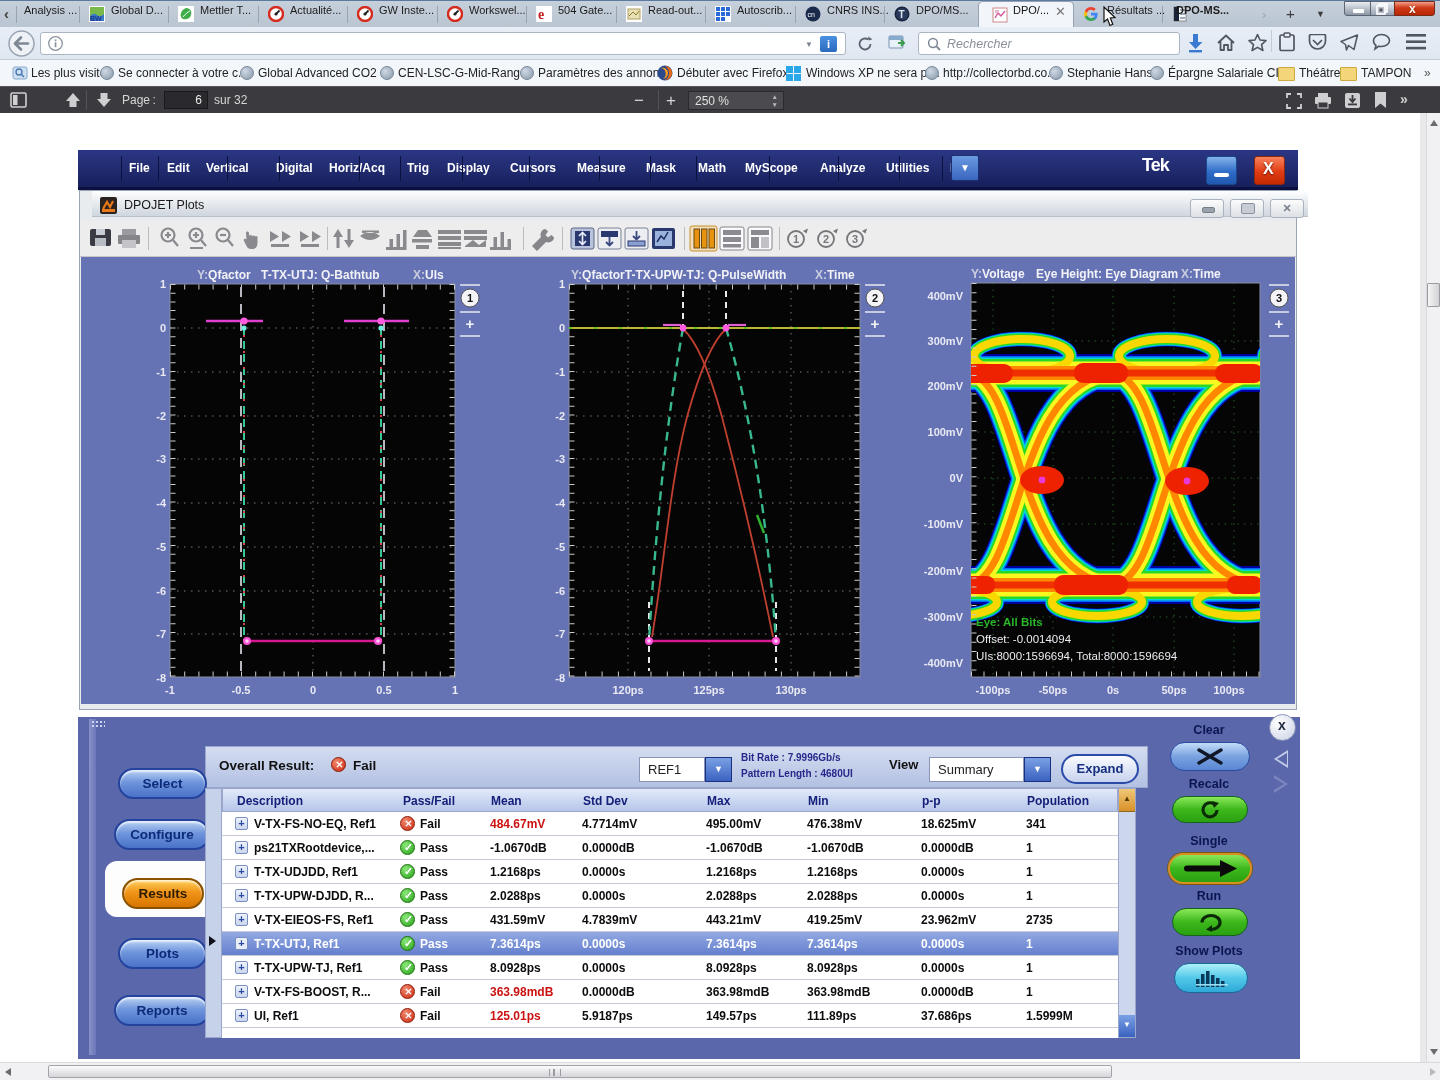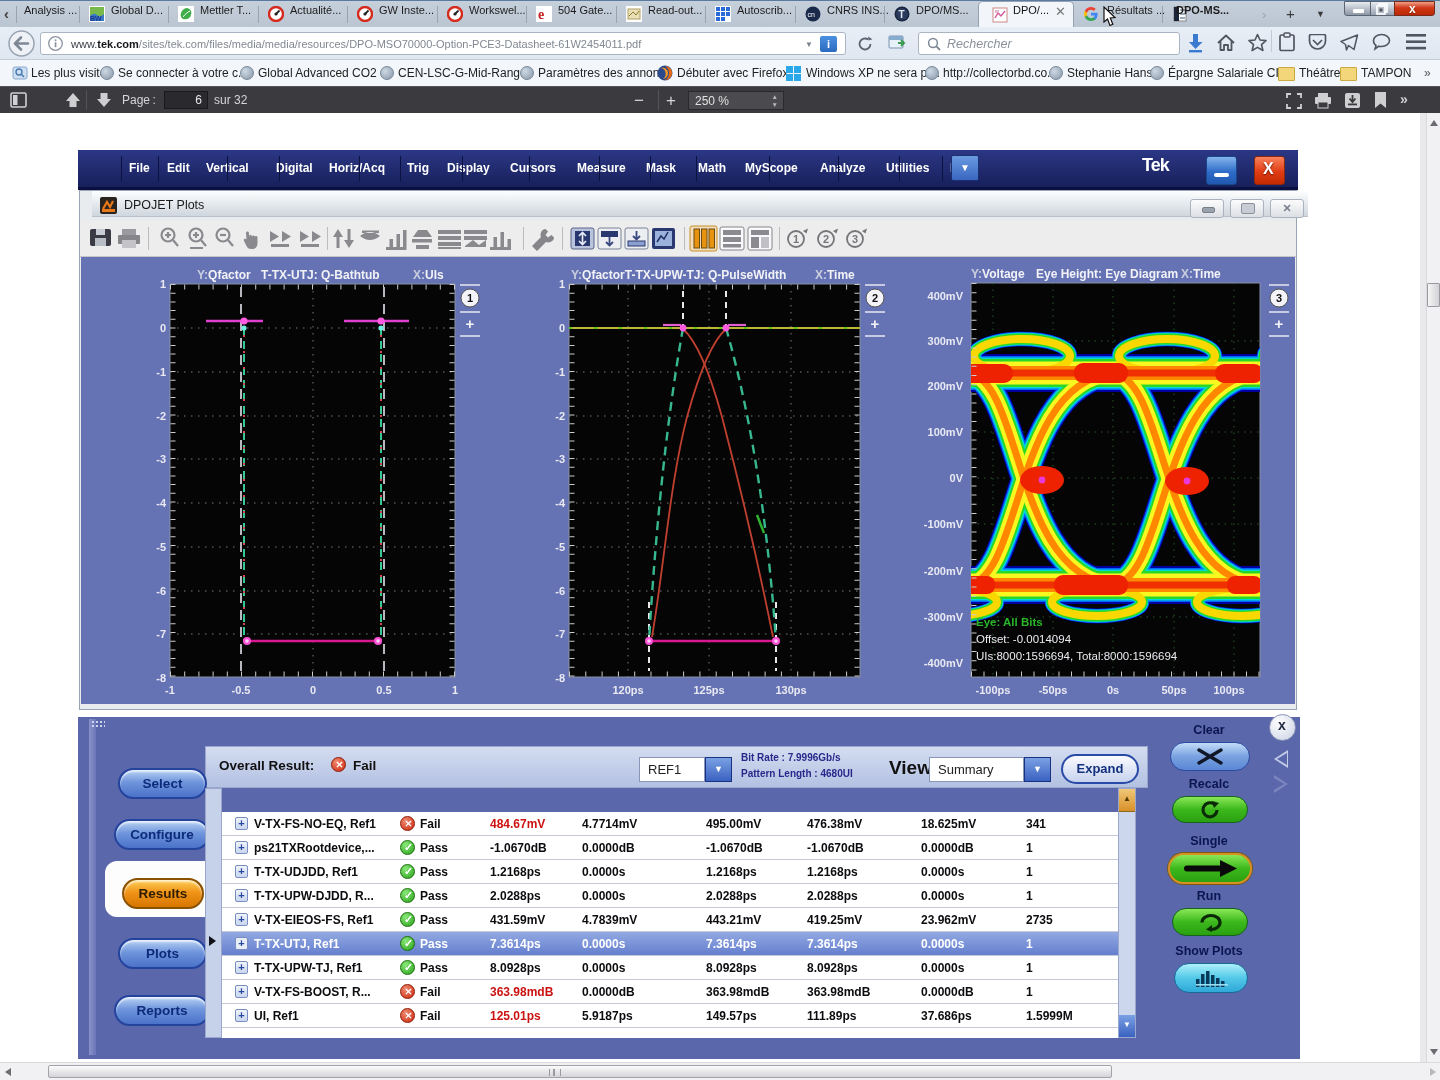--- a/index.html
+++ b/index.html
@@ -190,21 +190,20 @@
   <svg class="nicon" style="left:8px;top:3px;" width="27" height="27" viewBox="0 0 27 27">
       <circle cx="13.5" cy="13.5" r="12.5" fill="#eef2f6" stroke="#99a4b2" stroke-width="1.5"></circle>
       <path d="M13 7.5 L7 13.5 L13 19.5 M7.5 13.5 H20" stroke="#7d8894" stroke-width="2.6" fill="none" stroke-linecap="round" stroke-linejoin="round"></path>
     </svg>
   <div id="urlfield">
     <svg style="position:absolute;left:7px;top:3px;" width="15" height="15" viewBox="0 0 15 15">
         <circle cx="7.5" cy="7.5" r="6.8" fill="none" stroke="#8a94a0" stroke-width="1.3"></circle>
         <rect x="6.7" y="6.2" width="1.7" height="5" fill="#8a94a0"></rect>
         <rect x="6.7" y="3.4" width="1.7" height="1.7" fill="#8a94a0"></rect>
       </svg>
-    <div style="position:absolute;left:30px;top:5px;font-size:11px;color:#3c414a;white-space:nowrap;overflow:hidden;width:745px;">www.<b style="color:#14161a;">tek.com</b><span style="color:#828892;">/sites/tek.com/files/media/media/resources/DPO-MSO70000-Option-PCE3-Datasheet-61W2454011.pdf</span></div>
     <div style="position:absolute;right:32px;top:7px;font-size:8px;color:#7a828c;">▼</div>
     <div style="position:absolute;right:8px;top:3px;width:17px;height:16px;background:linear-gradient(#4a90e0,#2a6ac0);border-radius:2px;">
         <div style="color:#fff;font-size:11px;font-weight:bold;text-align:center;line-height:16px;">i</div>
       </div>
   </div>
   <svg class="nicon" style="left:856px;top:8px;" width="18" height="18" viewBox="0 0 18 18">
       <path d="M14.5 9 a5.5 5.5 0 1 1 -2.2-4.4" fill="none" stroke="#5a626e" stroke-width="1.8"></path>
       <path d="M12 1.5 L12.7 5.4 L16.4 4.2Z" fill="#5a626e"></path>
     </svg>
   <svg class="nicon" style="left:888px;top:6px;" width="20" height="20" viewBox="0 0 20 20">
@@ -769,34 +768,44 @@
 
 
     <div style="position:absolute;left:127px;top:29px;width:943px;height:42px;background:linear-gradient(#d3dcf0,#b3c1e2);border:1px solid #9aa6cc;box-sizing:border-box;">
       <div style="position:absolute;left:13px;top:11px;font-size:13.5px;font-weight:bold;color:#111;">Overall Result:</div>
       <div class="pfic pffail" style="left:125px;top:10px;"></div>
       <div style="position:absolute;left:147px;top:11px;font-size:13.5px;font-weight:bold;color:#111;">Fail</div>
       <div style="position:absolute;left:433px;top:10px;width:66px;height:25px;background:#fff;border:1px solid #8a96b8;box-sizing:border-box;font-size:13px;color:#222;padding:4px 0 0 8px;">REF1</div>
       <div style="position:absolute;left:499px;top:10px;width:27px;height:25px;background:linear-gradient(#7aa0e4,#3a62c0);border:1px solid #1a3080;box-sizing:border-box;color:#fff;font-size:9px;text-align:center;line-height:23px;">▼</div>
       <div style="position:absolute;left:535px;top:5px;font-size:10px;font-weight:bold;color:#28288c;">Bit Rate : 7.9996Gb/s</div>
       <div style="position:absolute;left:535px;top:21px;font-size:10px;font-weight:bold;color:#28288c;">Pattern Length : 4680UI</div>
-      <div style="position:absolute;left:683px;top:10px;font-size:19px;font-weight:bold;color:#111;">View</div>
+      <div style="position:absolute;left:683px;top:10px;font-size:13px;font-weight:bold;color:#111;">View</div>
       <div style="position:absolute;left:723px;top:10px;width:95px;height:25px;background:#fff;border:1px solid #8a96b8;box-sizing:border-box;font-size:13px;color:#222;padding:4px 0 0 8px;">Summary</div>
       <div style="position:absolute;left:818px;top:10px;width:27px;height:25px;background:linear-gradient(#7aa0e4,#3a62c0);border:1px solid #1a3080;box-sizing:border-box;color:#fff;font-size:9px;text-align:center;line-height:23px;">▼</div>
       <div style="position:absolute;left:855px;top:7px;width:78px;height:30px;border-radius:15px;background:linear-gradient(#fafbfe,#c6d2ee);border:2px solid #2a4aa8;box-sizing:border-box;text-align:center;font-size:13px;font-weight:bold;color:#14307e;line-height:26px;">Expand</div>
     </div>
 
     <div style="position:absolute;left:27px;top:144px;width:103px;height:56px;background:#fdfdfe;border-radius:12px 0 0 12px;"></div>
     <div class="pilbtn" style="left:40px;top:51px;width:89px;">Select</div>
     <div class="pilbtn" style="left:36px;top:102px;width:96px;">Configure</div>
     <div class="pilbtn" style="left:44px;top:161px;width:82px;background:linear-gradient(#ffd05a,#f09418 45%,#d87600);border-color:#8a5200;color:#2e1c00;">Results</div>
     <div class="pilbtn" style="left:40px;top:221px;width:89px;">Plots</div>
     <div class="pilbtn" style="left:36px;top:278px;width:96px;">Reports</div>
 
     <div style="position:absolute;left:127px;top:71px;width:17px;height:250px;background:#c6d2ea;border:1px solid #9aa6cc;box-sizing:border-box;"></div>
+    <div style="position:absolute;left:144px;top:71px;width:896px;height:24px;background:linear-gradient(#e2eafa,#b6c6e8);border:1px solid #9aa6cc;box-sizing:border-box;">
+      <div class="hcol" style="left:14px;">Description</div>
+      <div class="hcol" style="left:180px;">Pass/Fail</div>
+      <div class="hcol" style="left:268px;">Mean</div>
+      <div class="hcol" style="left:360px;">Std Dev</div>
+      <div class="hcol" style="left:484px;">Max</div>
+      <div class="hcol" style="left:585px;">Min</div>
+      <div class="hcol" style="left:699px;">p-p</div>
+      <div class="hcol" style="left:804px;">Population</div>
+    </div>
     <div class="trow" style="top:95px;">
         <div class="plusic"></div>
         <span class="cdesc">V-TX-FS-NO-EQ, Ref1</span>
         <div class="pfic pffail"></div>
         <span class="cpf">Fail</span>
         <span class="cmean red">484.67mV</span>
         <span class="cstd">4.7714mV</span>
         <span class="cmax">495.00mV</span>
         <span class="cmin">476.38mV</span>
         <span class="cpp">18.625mV</span>

